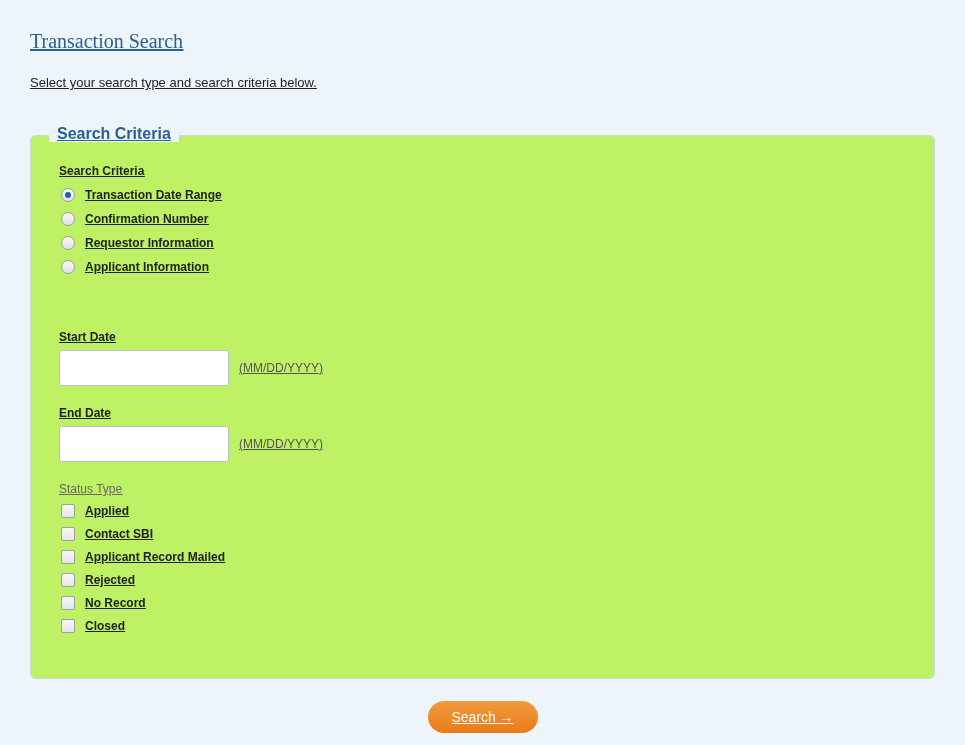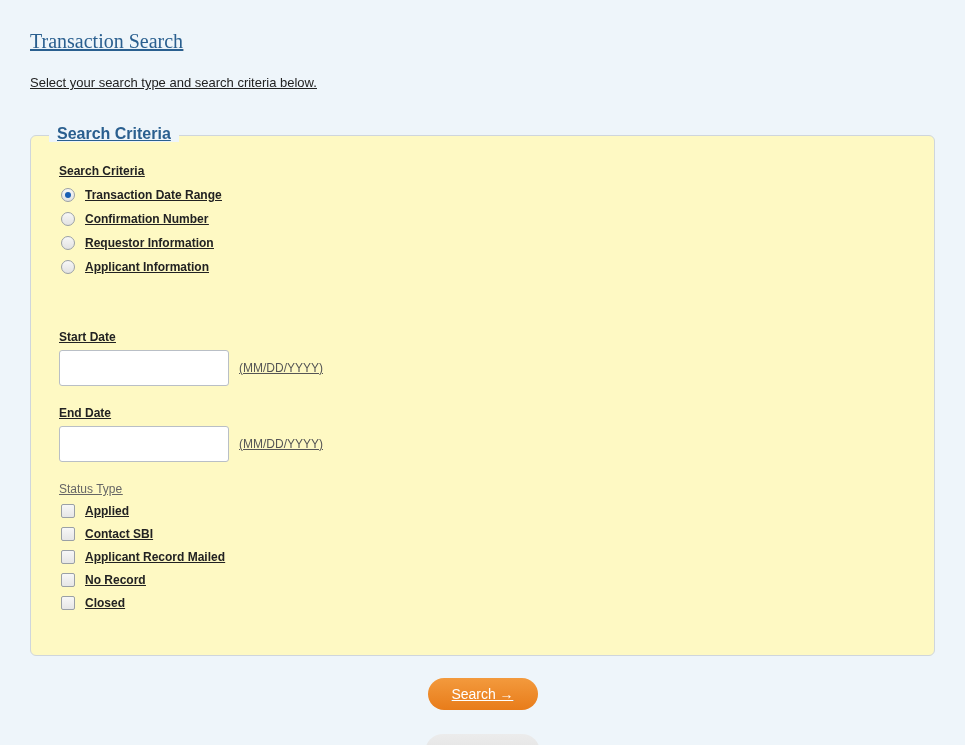--- a/index.html
+++ b/index.html
@@ -26,21 +26,21 @@
     }
     .subtitle {
       font-size: 13px;
       color: #222;
       margin-bottom: 45px;
     }
     .fieldset {
       position: relative;
       border: 1px solid #cfd6dc;
       border-radius: 6px;
-      background: #fef9c3;
+      background: #bef264;
       padding: 28px 28px 36px 28px;
       margin-bottom: 20px;
     }
     .fieldset-legend {
       position: absolute;
       top: -10px;
       left: 18px;
       background: #eef5fa;
       padding: 0 8px;
       font-size: 16px;
@@ -232,20 +232,24 @@
     <div class="checkbox-row">
       <span class="checkbox"></span>
       <span class="checkbox-label">Contact SBI</span>
     </div>
     <div class="checkbox-row">
       <span class="checkbox"></span>
       <span class="checkbox-label">Applicant Record Mailed</span>
     </div>
     <div class="checkbox-row">
       <span class="checkbox"></span>
+      <span class="checkbox-label">Rejected</span>
+    </div>
+    <div class="checkbox-row">
+      <span class="checkbox"></span>
       <span class="checkbox-label">No Record</span>
     </div>
     <div class="checkbox-row">
       <span class="checkbox"></span>
       <span class="checkbox-label">Closed</span>
     </div>
   </div>
 </div>
 
 <div class="button-row">

